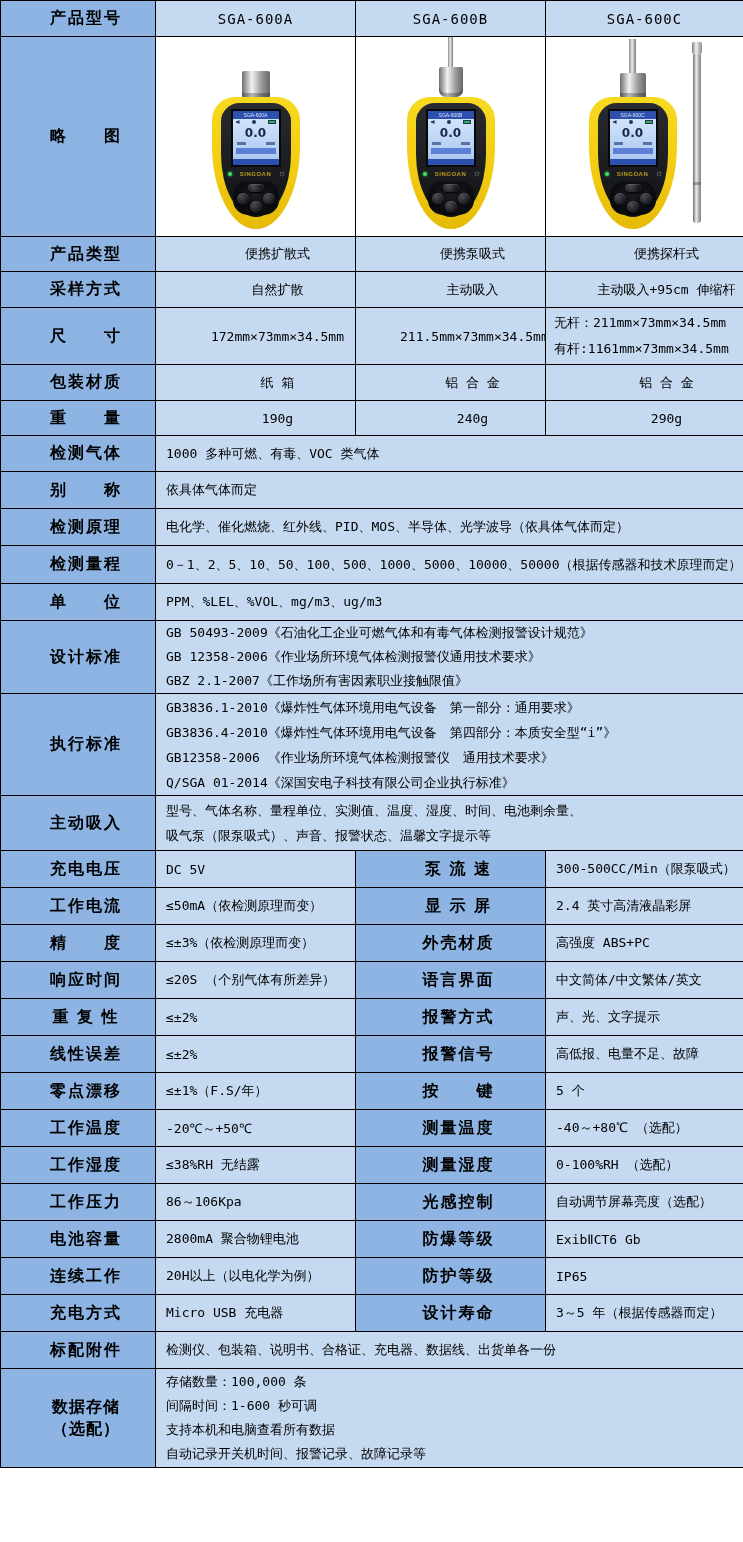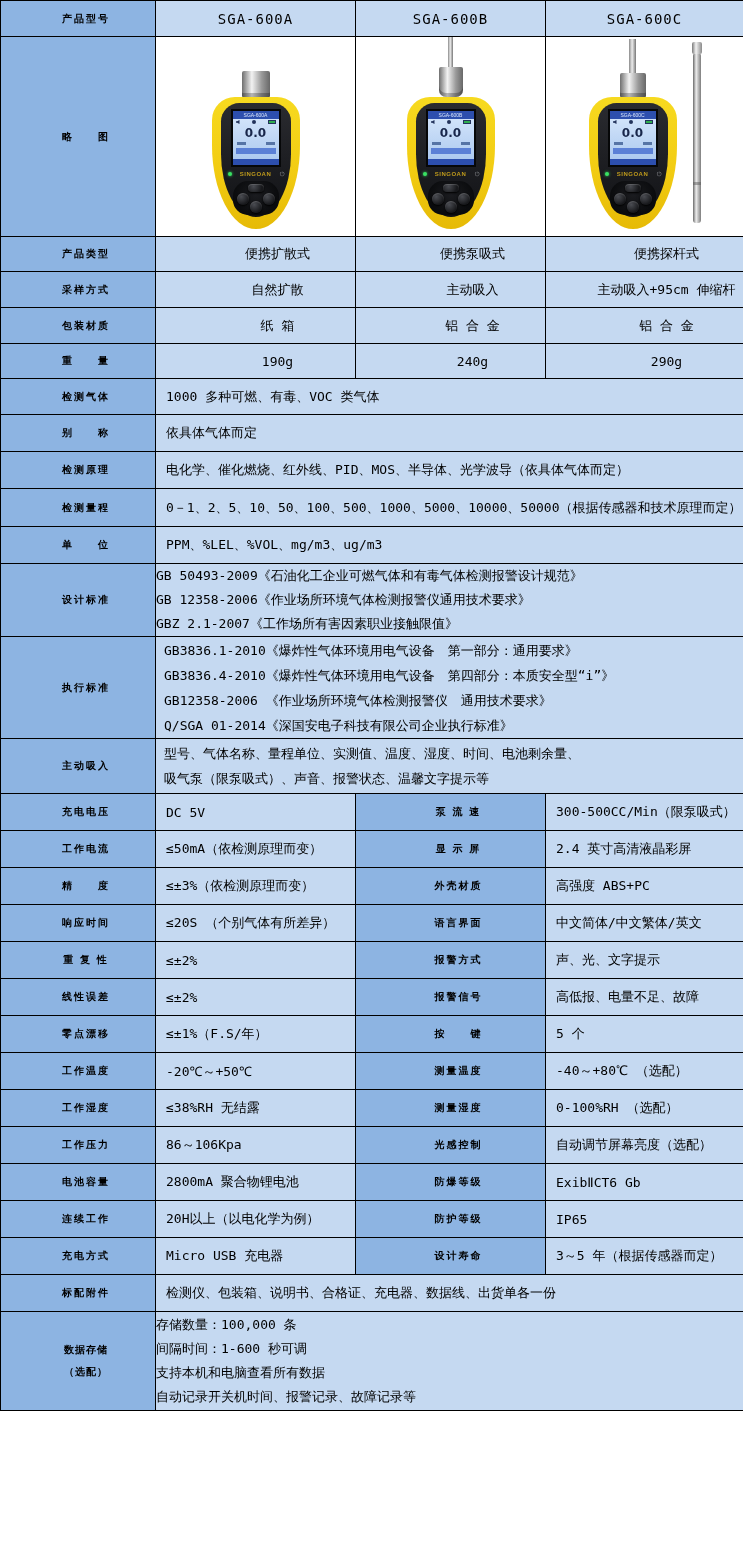--- a/index.html
+++ b/index.html
@@ -1,27 +1,27 @@
 <!DOCTYPE html>
 <html><head>
 <meta charset="utf-8">
 <style>
   html,body{margin:0;padding:0;background:#fff;}
   body{width:743px;font-family:"Liberation Sans","DejaVu Sans",sans-serif;color:#000;}
   table{border-collapse:collapse;table-layout:fixed;width:743px;}
   col.c1{width:155px}col.c2{width:200px}col.c3{width:190px}col.c4{width:198px}
   th,td{border:1px solid #000;padding:0;overflow:hidden;}
-  th{background:#8DB4E2;font-weight:bold;font-size:10px;letter-spacing:2px;vertical-align:middle;padding-left:16px;}
+  th{background:#8DB4E2;font-weight:bold;font-size:16px;letter-spacing:2px;vertical-align:middle;padding-left:16px;}
   td{background:#C5D9F1;font-size:13px;vertical-align:middle;}
   td.val-c{text-align:center;font-family:"DejaVu Sans Mono","Liberation Sans",sans-serif;padding-left:44px;}
   td.model{text-align:center;font-size:14px;font-family:"DejaVu Sans Mono","Liberation Sans",sans-serif;letter-spacing:1px;}
   td.val{text-align:left;padding-left:10px;font-family:"DejaVu Sans Mono","Liberation Sans",sans-serif;}
-  td.lines{font-family:"DejaVu Sans Mono","Liberation Sans",sans-serif;}
+  td.lines{padding-left:10px;font-family:"DejaVu Sans Mono","Liberation Sans",sans-serif;}
   td.lines > div{line-height:24px;}
-  td.lines.lh25 > div{line-height:25px;margin-left:8px;}
+  td.lines.lh25 > div{line-height:25px;}
   td.sizes{padding-left:8px;font-family:"DejaVu Sans Mono","Liberation Sans",sans-serif;}
   td.sizes > div{line-height:26px;text-align:left;}
   th.two-line{letter-spacing:1px;line-height:22px;}
   
   td.sketch{background:#fff;}
   .sketch-wrap{display:flex;align-items:flex-end;justify-content:center;gap:16px;height:192px;padding-bottom:4px;box-sizing:border-box;}
   .device{display:flex;flex-direction:column;align-items:center;}
   .probe{width:5px;height:46px;background:linear-gradient(90deg,#8a8a8a,#ececec 45%,#777);}
   .variant-c .probe{width:7px;height:34px;}
   .cap{width:28px;height:26px;background:linear-gradient(90deg,#6f6f6f,#f2f2f2 35%,#9a9a9a 70%,#686868);border-radius:2px 2px 1px 1px;box-shadow:inset 0 -4px 0 rgba(0,0,0,.25);}
@@ -198,20 +198,29 @@
     <td class="val-c">便携探杆式</td>
   </tr>
 
   <tr style="height:36px">
     <th>采样方式</th>
     <td class="val-c">自然扩散</td>
     <td class="val-c">主动吸入</td>
     <td class="val-c">主动吸入+95cm 伸缩杆</td>
   </tr>
 
+  <tr style="height:57px">
+    <th>尺　　寸</th>
+    <td class="val-c">172mm×73mm×34.5mm</td>
+    <td class="val-c">211.5mm×73mm×34.5mm</td>
+    <td class="sizes">
+          <div>无杆：211mm×73mm×34.5mm</div>
+          <div>有杆:1161mm×73mm×34.5mm</div>
+        </td>
+  </tr>
 
   <tr style="height:36px">
     <th>包装材质</th>
     <td class="val-c">纸 箱</td>
     <td class="val-c">铝 合 金</td>
     <td class="val-c">铝 合 金</td>
   </tr>
 
   <tr style="height:35px">
     <th>重　　量</th>

